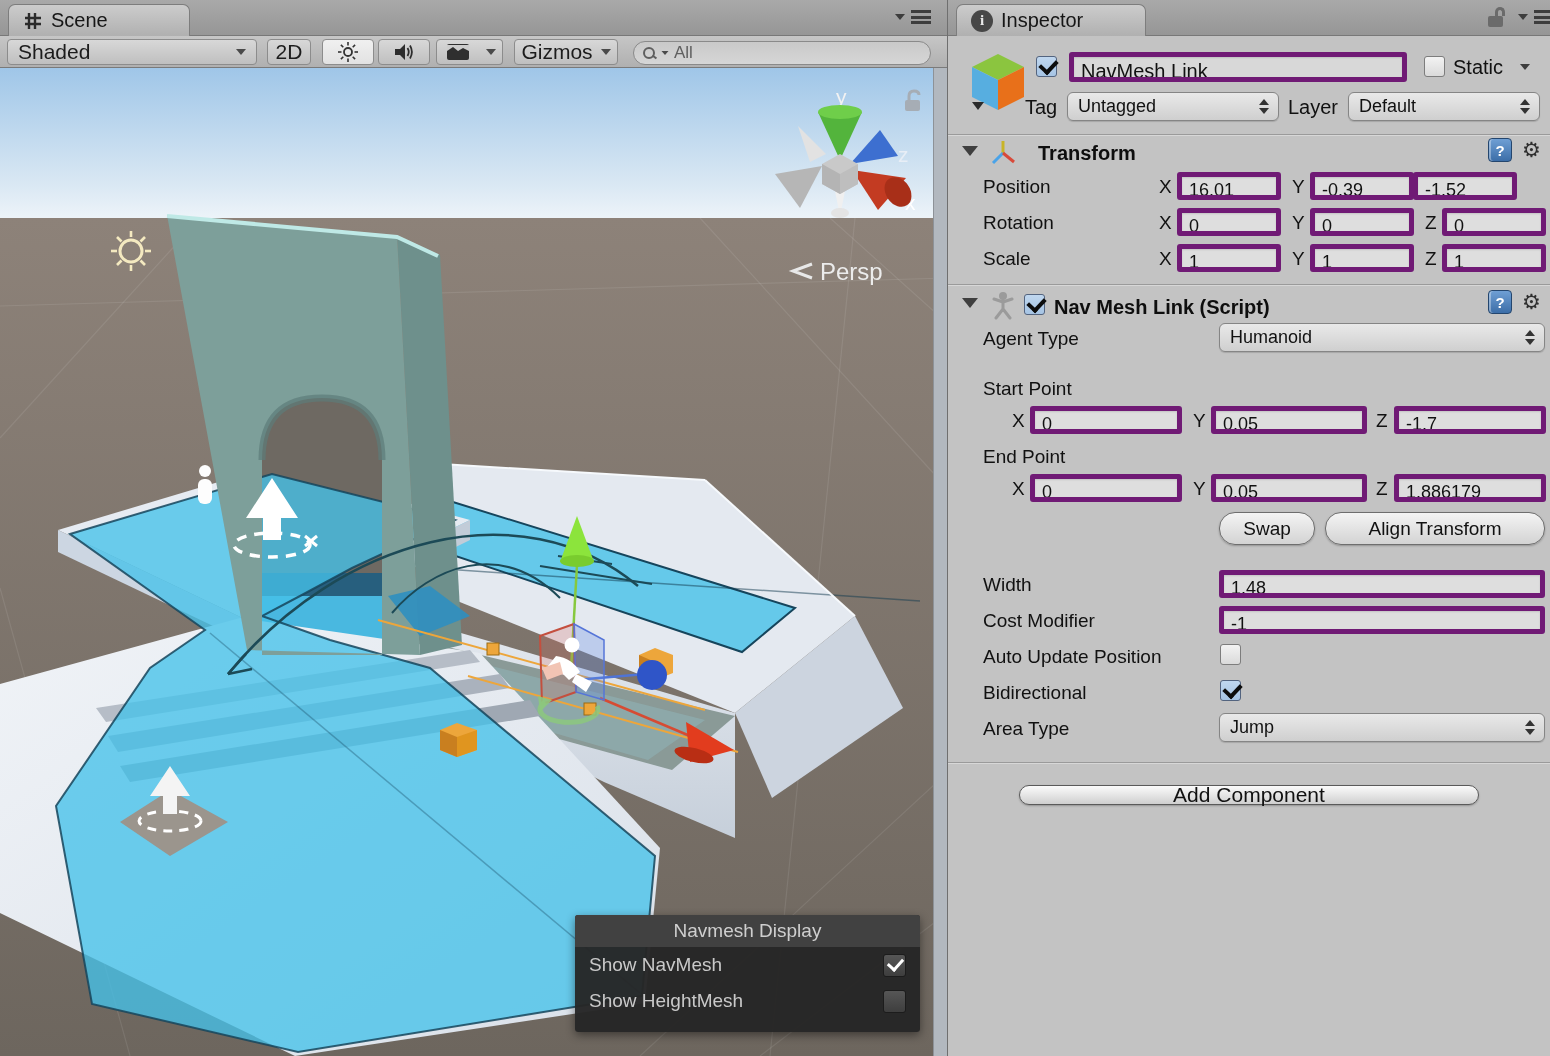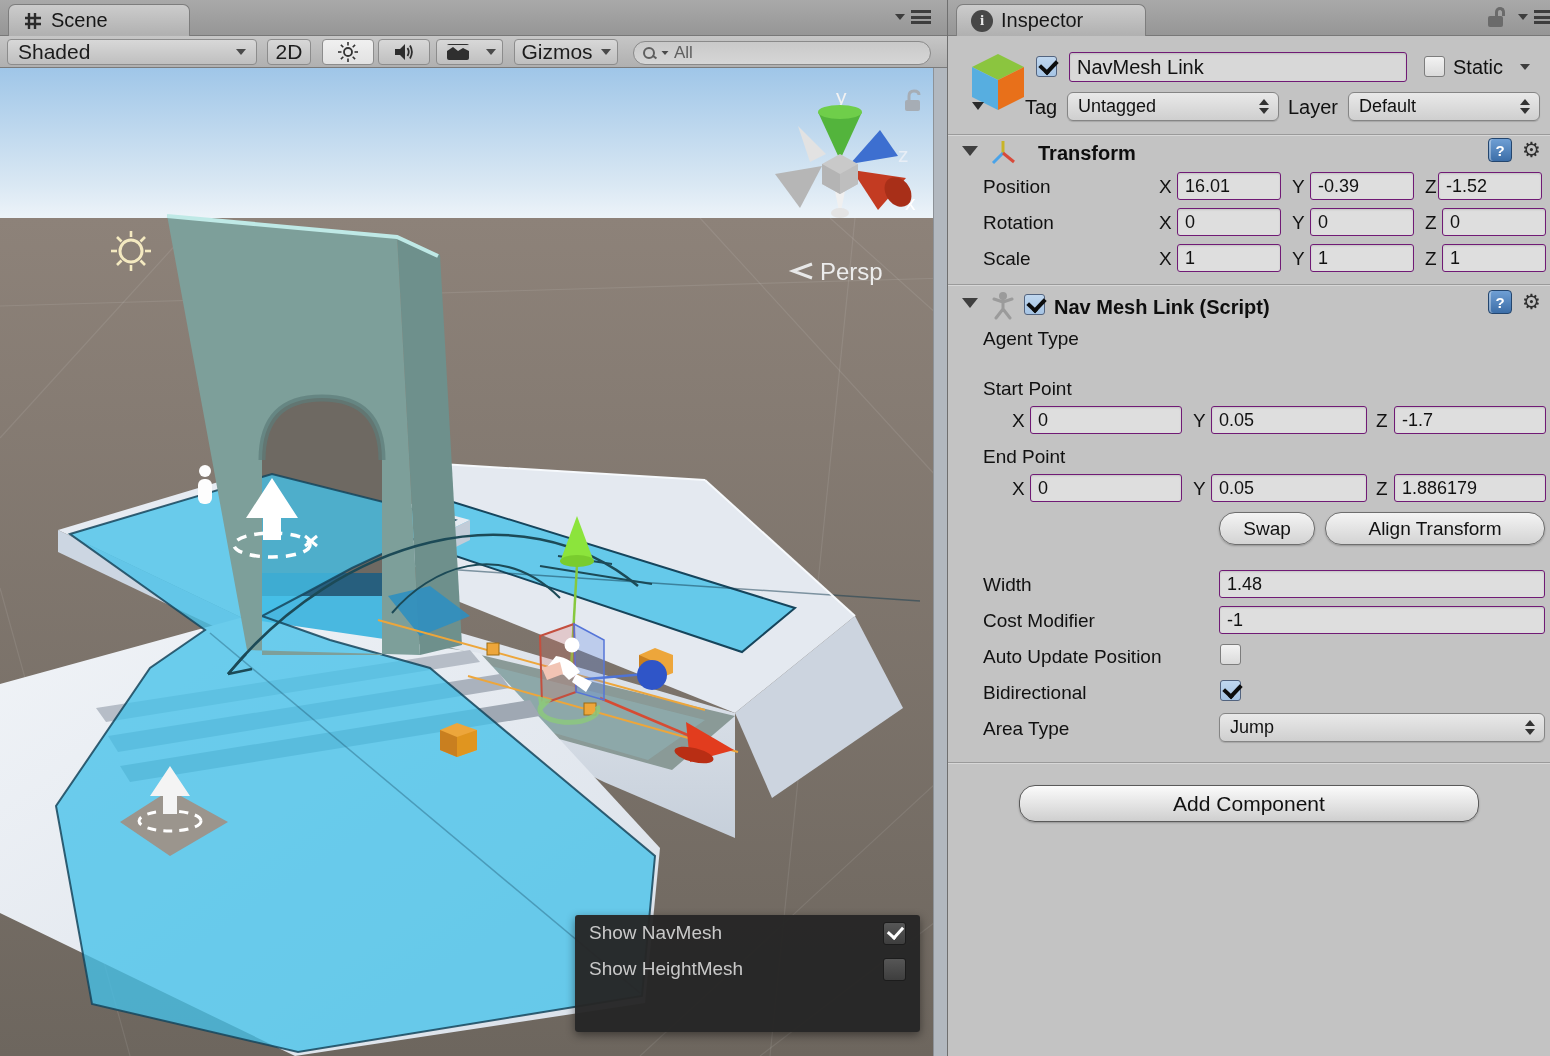--- a/index.html
+++ b/index.html
@@ -33,21 +33,21 @@
   #nav-overlay .ovtitle { height:32px; background:rgba(66,66,66,.97); color:#cfcfcf; font-size:19px; display:flex; align-items:center; justify-content:center; }
   .ovrow { height:36px; display:flex; align-items:center; padding:0 14px; color:#c9c9c9; font-size:19px; }
   .ovrow .sp { flex:1; }
   .ovchk { width:23px; height:23px; border-radius:3px; background:linear-gradient(#565656,#3e3e3e); border:1px solid #1c1c1c; position:relative; }
   .ovchk.checked:after { content:""; position:absolute; left:4px; top:3px; width:12px; height:7px; border-left:3px solid #fff; border-bottom:3px solid #fff; transform:rotate(-48deg); }
 
   
   #inspector { position:absolute; left:947px; top:0; width:603px; height:1056px; background:#c2c2c2; border-left:1px solid #6f6f6f; }
   #insp-body { position:absolute; left:0; top:36px; width:603px; height:1020px; background:#c3c3c3; }
   .ilabel { position:absolute; color:#111; font-size:19px; }
-  .ifield { position:absolute; height:28px; background:#dedede; border:1px solid #701a75; border-radius:3px; color:#111; font-size:18px; line-height:26px; padding-left:7px; box-shadow:inset 0 1px 2px rgba(0,0,0,.12); white-space:nowrap; overflow:hidden; }
+  .ifield { position:absolute; height:28px; background:#dedede; border:5px solid #701a75; border-radius:3px; color:#111; font-size:18px; line-height:26px; padding-left:7px; box-shadow:inset 0 1px 2px rgba(0,0,0,.12); white-space:nowrap; overflow:hidden; }
   .idrop { position:absolute; height:29px; background:linear-gradient(#e9e9e9,#cfcfcf); border:1px solid #858585; border-radius:6px; color:#111; font-size:18px; line-height:27px; padding:0 26px 0 10px; box-shadow:0 1px 1px rgba(0,0,0,.15); white-space:nowrap; }
   .idrop .updown { position:absolute; right:9px; top:6px; }
   .updown { width:10px; height:16px; position:relative; }
   .updown:before { content:""; position:absolute; top:0; left:0; border-left:5px solid transparent; border-right:5px solid transparent; border-bottom:6px solid #333; }
   .updown:after { content:""; position:absolute; bottom:1px; left:0; border-left:5px solid transparent; border-right:5px solid transparent; border-top:6px solid #333; }
   .ibtn { position:absolute; background:linear-gradient(#f4f4f4,#d3d3d3); border:1px solid #6e6e6e; border-radius:16px; color:#111; font-size:19px; display:flex; align-items:center; justify-content:center; box-shadow:0 1px 2px rgba(0,0,0,.25); }
   .chk { position:absolute; width:21px; height:21px; border-radius:3px; background:linear-gradient(#f3f3f3,#dadada); border:1px solid #7d7d7d; }
   .chk.on { background:linear-gradient(#c0d7ef,#a6c4e4); border-color:#53647f; }
   .chk.on:after { content:""; position:absolute; left:3px; top:2px; width:13px; height:8px; border-left:4px solid #0d0d0d; border-bottom:4px solid #0d0d0d; transform:rotate(-47deg); }
   .fold { position:absolute; width:0; height:0; border-left:8px solid transparent; border-right:8px solid transparent; border-top:10px solid #3f3f3f; }
@@ -319,20 +319,21 @@
       <path d="M 909,32 L 909,28 Q 909,23 914,23 Q 919,23 919,27" fill="none" stroke="#a6adb5" stroke-width="3"></path>
     </g>
 
     <g>
       <polyline points="812,196 793,203 812,210" fill="none" stroke="#e8e8e8" stroke-width="3"></polyline>
       <text x="820" y="212" font-size="24" fill="#ececec" font-family="Liberation Sans, sans-serif">Persp</text>
     </g>
   </svg>
 
   <div id="nav-overlay">
+    <div class="ovtitle">Navmesh Display</div>
     <div class="ovrow">
       <span>Show NavMesh</span>
       <span class="sp"></span>
       <div class="ovchk checked"></div>
     </div>
     <div class="ovrow">
       <span>Show HeightMesh</span>
       <span class="sp"></span>
       <div class="ovchk"></div>
     </div>
@@ -398,21 +399,21 @@
           <span>?</span>
         </div>
       <div class="gear" style="left:574px;top:102px;"><span>⚙</span></div>
 
       <div class="ilabel" style="left:35px;top:140px;">Position</div>
       <div class="ilabel" style="left:211px;top:140px;">X</div>
       <div class="ifield" style="left:229px;top:136px;width:104px;">16.01</div>
       <div class="ilabel" style="left:344px;top:140px;">Y</div>
       <div class="ifield" style="left:362px;top:136px;width:104px;">-0.39</div>
       <div class="ilabel" style="left:477px;top:140px;">Z</div>
-      <div class="ifield" style="left:490px;top:136px;width:104px;">-1.52</div>
+      <div class="ifield" style="left:465px;top:136px;width:104px;">-1.52</div>
 
       <div class="ilabel" style="left:35px;top:176px;">Rotation</div>
       <div class="ilabel" style="left:211px;top:176px;">X</div>
       <div class="ifield" style="left:229px;top:172px;width:104px;">0</div>
       <div class="ilabel" style="left:344px;top:176px;">Y</div>
       <div class="ifield" style="left:362px;top:172px;width:104px;">0</div>
       <div class="ilabel" style="left:477px;top:176px;">Z</div>
       <div class="ifield" style="left:494px;top:172px;width:104px;">0</div>
 
       <div class="ilabel" style="left:35px;top:212px;">Scale</div>
@@ -431,20 +432,24 @@
         <path d="M15 10 L15 19 M15 12 L6 9 M15 12 L24 9 M15 19 L8 28 M15 19 L22 28" stroke="#9b9b9b" stroke-width="3" fill="none" stroke-linecap="round"></path>
       </svg>
       <div class="chk on" style="left:76px;top:258px;"></div>
       <div class="headtxt" style="left:106px;top:260px;">Nav Mesh Link (Script)</div>
       <div class="helpicon" style="left:540px;top:254px;">
           <span>?</span>
         </div>
       <div class="gear" style="left:574px;top:254px;"><span>⚙</span></div>
 
       <div class="ilabel" style="left:35px;top:292px;">Agent Type</div>
+      <div class="idrop" style="left:271px;top:287px;width:326px;">
+        <span>Humanoid</span>
+        <div class="updown"></div>
+      </div>
 
       <div class="ilabel" style="left:35px;top:342px;">Start Point</div>
       <div class="ilabel" style="left:64px;top:374px;">X</div>
       <div class="ifield" style="left:82px;top:370px;width:152px;">0</div>
       <div class="ilabel" style="left:245px;top:374px;">Y</div>
       <div class="ifield" style="left:263px;top:370px;width:156px;">0.05</div>
       <div class="ilabel" style="left:428px;top:374px;">Z</div>
       <div class="ifield" style="left:446px;top:370px;width:152px;">-1.7</div>
 
       <div class="ilabel" style="left:35px;top:410px;">End Point</div>
@@ -471,16 +476,16 @@
       <div class="chk on" style="left:272px;top:644px;"></div>
 
       <div class="ilabel" style="left:35px;top:682px;">Area Type</div>
       <div class="idrop" style="left:271px;top:677px;width:326px;">
         <span>Jump</span>
         <div class="updown"></div>
       </div>
 
       <div class="divider" style="top:726px;"></div>
 
-      <div class="ibtn" style="left:71px;top:749px;width:460px;height:37px;font-size:21px;background:linear-gradient(#fbfbfb,#cfcfcf);border-color:#5a5a5a;">Add Component</div>
+      <div class="ibtn" style="left:71px;top:749px;width:460px;height:20px;font-size:21px;background:linear-gradient(#fbfbfb,#cfcfcf);border-color:#5a5a5a;">Add Component</div>
     </div>
   </div>
 </div>
 
 </body></html>

